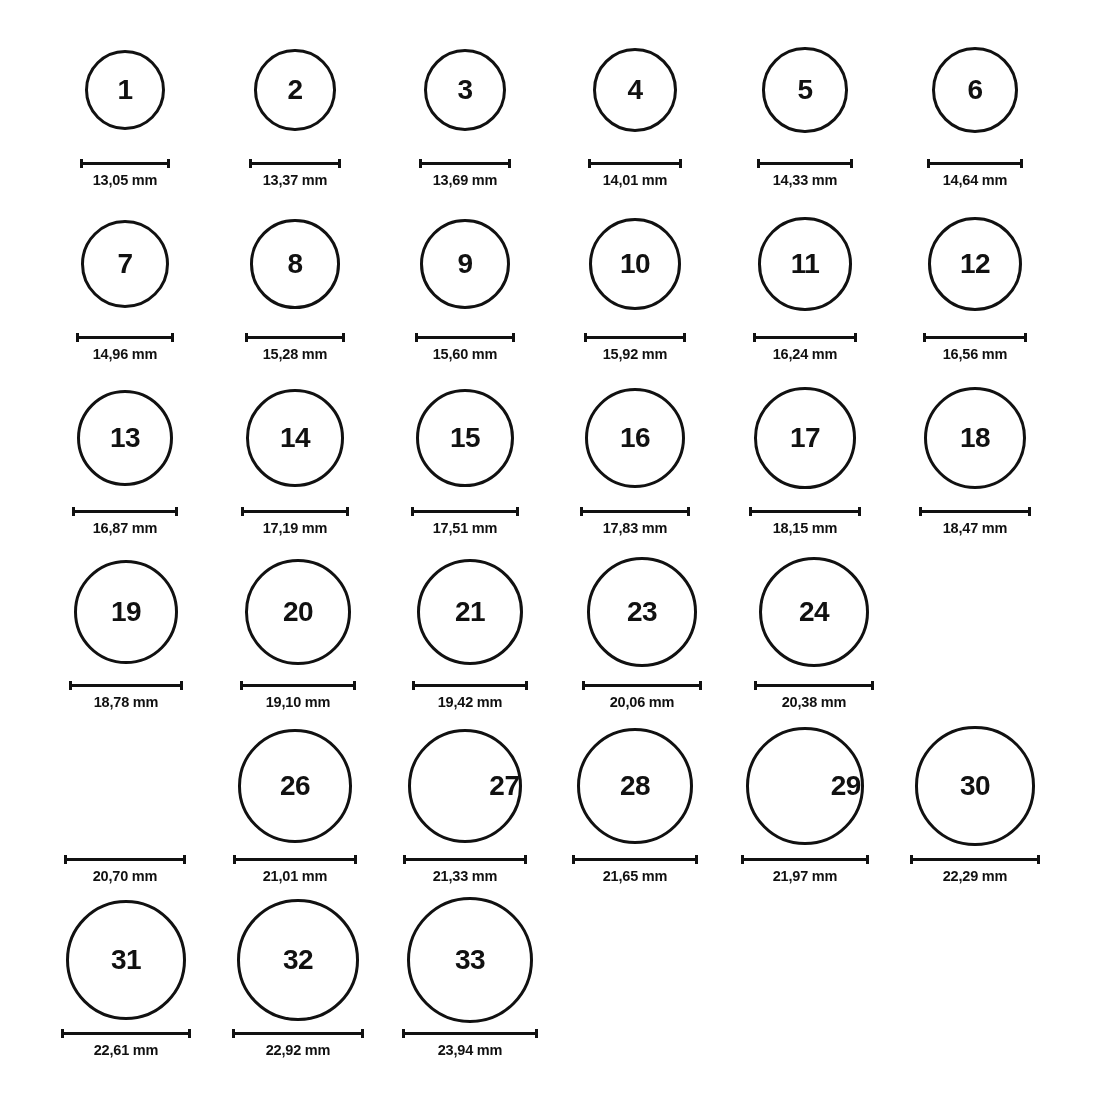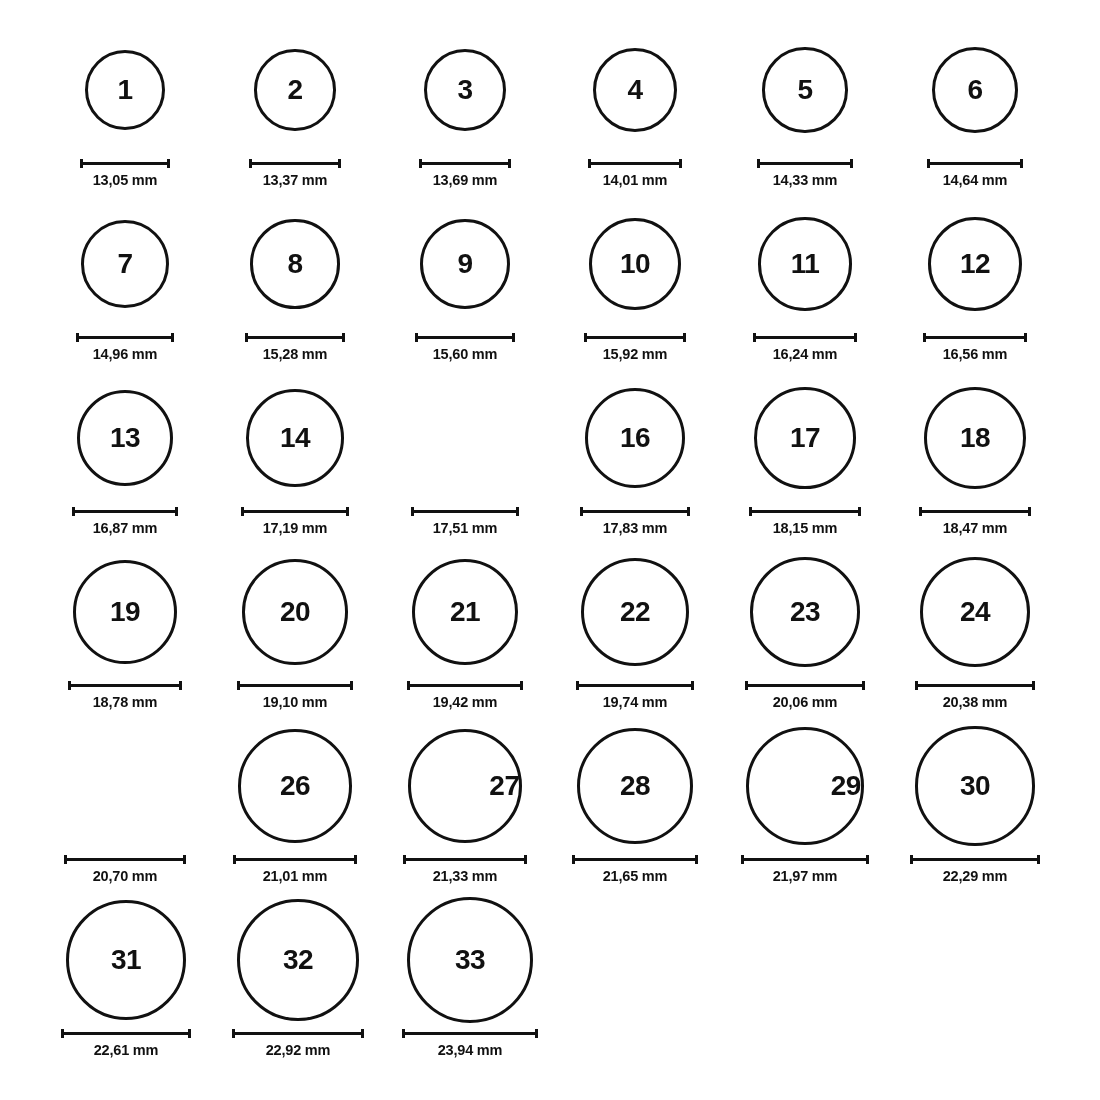--- a/index.html
+++ b/index.html
@@ -284,20 +284,25 @@
           </div>
         </div>
         <div class="bar-wrap">
           <div class="bar" style="width: 107.488px;">
             <div class="bar-line"></div>
           </div>
         </div>
         <div class="mm-label">17,19 mm</div>
       </div>
       <div class="size-cell">
+        <div class="ring-wrap">
+          <div class="ring" style="width: 98.8393px; height: 98.8393px;">
+            <div class="ring-number">15</div>
+          </div>
+        </div>
         <div class="bar-wrap">
           <div class="bar" style="width: 108.839px;">
             <div class="bar-line"></div>
           </div>
         </div>
         <div class="mm-label">17,51 mm</div>
       </div>
       <div class="size-cell">
         <div class="ring-wrap">
           <div class="ring" style="width: 100.191px; height: 100.191px;">
@@ -370,33 +375,20 @@
           <div class="ring" style="width: 106.907px; height: 106.907px;">
             <div class="ring-number">21</div>
           </div>
         </div>
         <div class="bar-wrap">
           <div class="bar" style="width: 116.907px;">
             <div class="bar-line"></div>
           </div>
         </div>
         <div class="mm-label">19,42 mm</div>
-      </div>
-      <div class="size-cell">
-        <div class="ring-wrap">
-          <div class="ring" style="width: 108.259px; height: 108.259px;">
-            <div class="ring-number">22</div>
-          </div>
-        </div>
-        <div class="bar-wrap">
-          <div class="bar" style="width: 118.259px;">
-            <div class="bar-line"></div>
-          </div>
-        </div>
-        <div class="mm-label">19,74 mm</div>
       </div>
       <div class="size-cell">
         <div class="ring-wrap">
           <div class="ring" style="width: 109.611px; height: 109.611px;">
             <div class="ring-number">23</div>
           </div>
         </div>
         <div class="bar-wrap">
           <div class="bar" style="width: 119.611px;">
             <div class="bar-line"></div>

